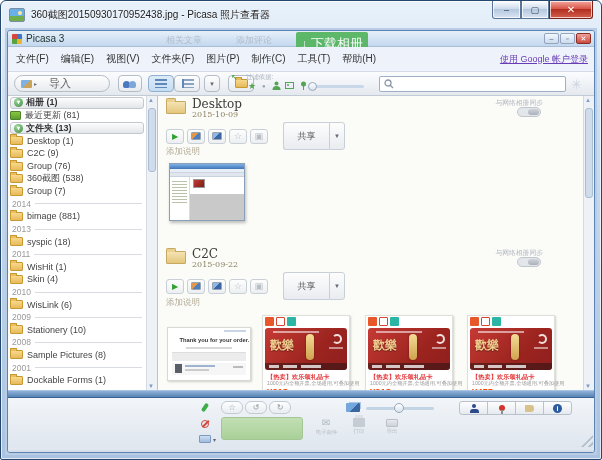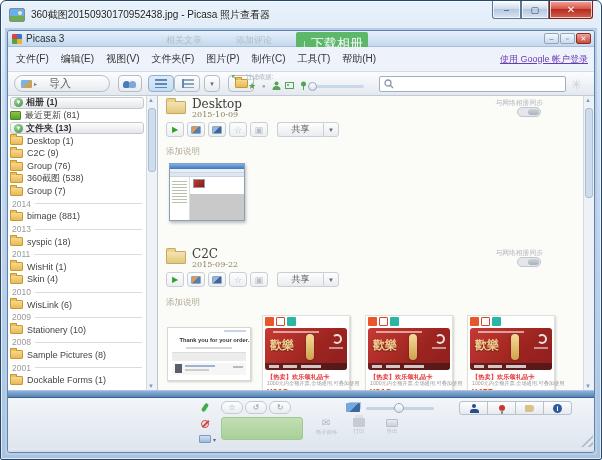--- a/index.html
+++ b/index.html
@@ -109,21 +109,21 @@
   .grp-date { position:absolute; left:34px; font-family:"DejaVu Serif", serif; font-size:8px; color:#8a7f5f; }
   .sync-label { position:absolute; right:40px; font-size:8px; color:#b2b8c0; transform:scale(.85); transform-origin:100% 0; white-space:nowrap; }
   .sync-toggle { position:absolute; right:42px; width:24px; height:10px; border-radius:5px; background:#e3e6ea; border:1px solid #c0c6cc; }
   .sync-toggle::after { content:""; position:absolute; right:1px; top:1px; width:11px; height:6px; border-radius:4px; background:linear-gradient(180deg,#cfd4da,#aab1b9); }
   .btnrow { position:absolute; left:8px; display:flex; gap:3px; align-items:center; }
   .sq-btn { width:18px; height:15px; border:1px solid #c9cfd6; border-radius:3px; background:linear-gradient(180deg,#fdfdfd,#eceff2);
     display:flex; align-items:center; justify-content:center; font-size:9px; color:#b9bec5; }
   .sq-btn .play { color:#2fa12f; font-size:8px; }
   .pic-glyph { width:10px; height:8px; border-radius:1px; background:linear-gradient(135deg,#e2984c 0 45%,#4c7fc0 45% 100%); border:1px solid #9aa4b0; }
   .pic-glyph.b2 { background:linear-gradient(135deg,#8fb7e4 0 45%,#3a66a8 45% 100%); }
-  .share-btn { margin-left:6px; height:15px; display:flex; }
+  .share-btn { margin-left:12px; height:28px; display:flex; }
   .share-main { width:46px; border:1px solid #c9cfd6; border-right:none; border-radius:3px 0 0 3px;
     background:linear-gradient(180deg,#fdfdfd,#e9ecf0); font-size:9px; color:#555; display:flex; align-items:center; justify-content:center; }
   .share-drop { width:16px; border:1px solid #c9cfd6; border-radius:0 3px 3px 0; background:linear-gradient(180deg,#fdfdfd,#e9ecf0);
     font-size:6px; color:#667; display:flex; align-items:center; justify-content:center; }
   .caption { position:absolute; left:8px; font-size:8.5px; color:#b3ab96; }
 
   
   .mini-shot { position:absolute; left:8px; width:84px; height:70px; }
   .mini-win { position:absolute; left:3px; top:5px; width:76px; height:58px; border:1px solid #8aa0b8; background:#eef2f6; box-shadow:1px 2px 3px rgba(0,0,0,.25); }
   .mini-tb { height:5px; background:linear-gradient(180deg,#7fb0e8,#3f74b8); }

